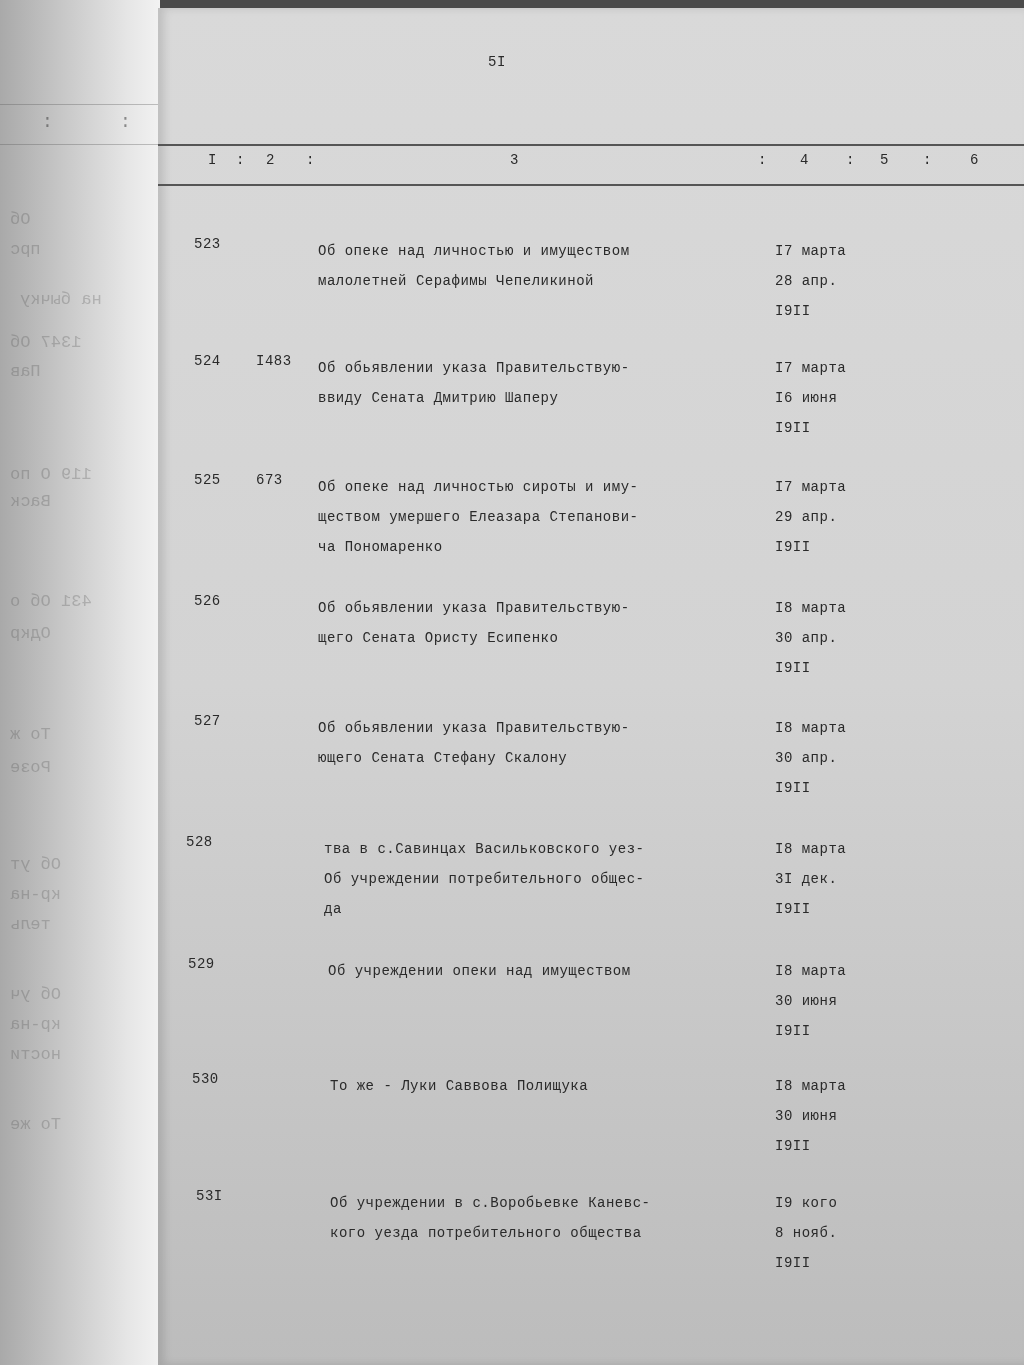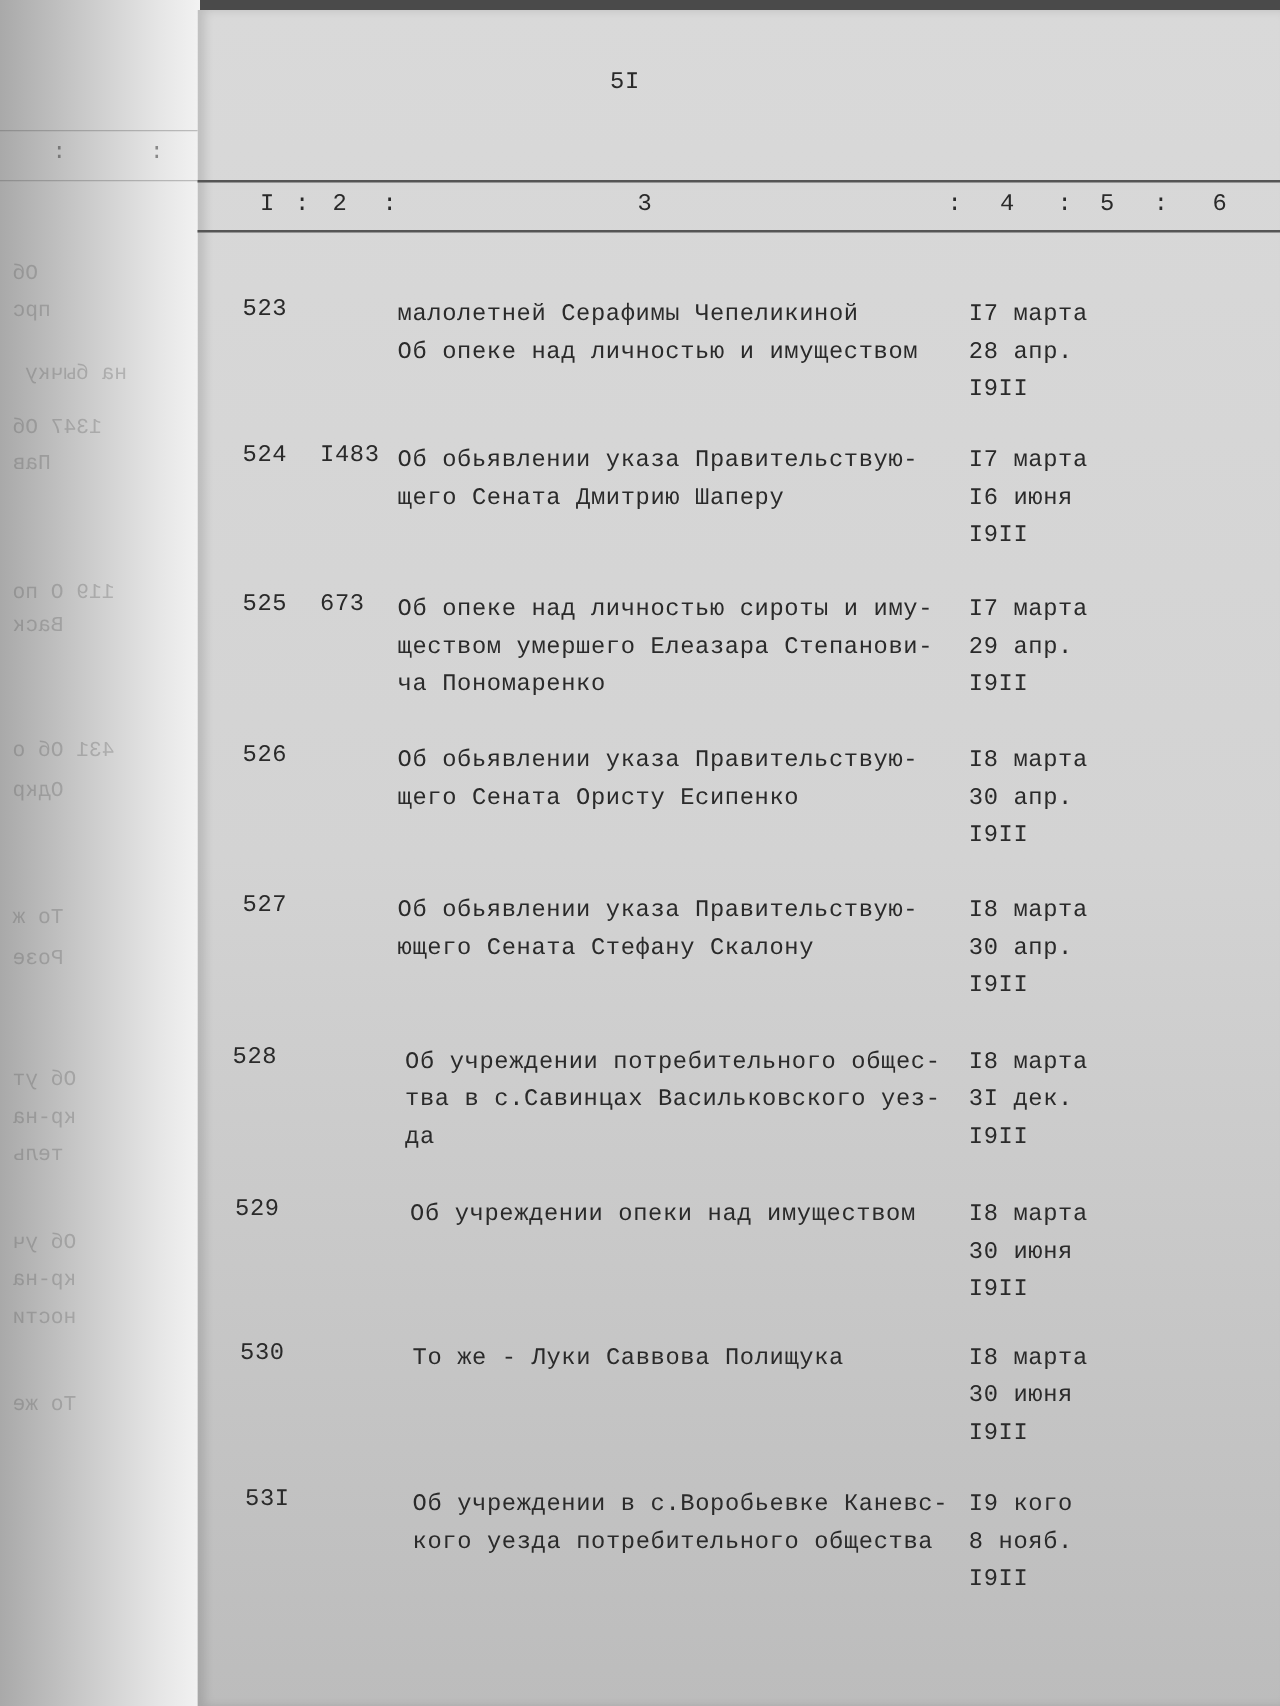--- a/index.html
+++ b/index.html
@@ -58,21 +58,21 @@
       left: 158px;
       top: 8px;
       width: 866px;
       height: 1357px;
       background: linear-gradient(to bottom, #d9d9d9 0%, #d3d3d3 50%, #bcbcbc 100%);
       box-shadow: inset 6px 0 8px rgba(0,0,0,0.12);
     }
     .typed {
       font-family: "Liberation Mono", monospace;
       color: #2a2a2a;
-      font-size: 19px;
+      font-size: 14px;
       letter-spacing: 0.5px;
     }
     .page-number {
       position: absolute;
       left: 330px;
       top: 46px;
     }
     .header-rule {
       position: absolute;
       left: 0;
@@ -170,36 +170,36 @@
       <span style="left:722px">5</span>
       <span style="left:765px">:</span>
       <span style="left:812px">6</span>
     </div>
     <div class="header-rule" style="top:176px"></div>
 
     <div class="entry typed" style="top:228px">
       <span class="num">523</span>
       <span class="ref"></span>
       <div class="desc">
+        <div>Об опеке над личностью и имуществом</div>
         <div>малолетней Серафимы Чепеликиной</div>
-        <div>Об опеке над личностью и имуществом</div>
       </div>
       <div class="dates">
         <div>I7 марта</div>
         <div>28 апр.</div>
         <div>I9II</div>
       </div>
     </div>
 
     <div class="entry typed" style="top:345px">
       <span class="num">524</span>
       <span class="ref">I483</span>
       <div class="desc">
         <div>Об обьявлении указа Правительствую-</div>
-        <div>щего Сената Дмитрию Шаперу</div>
+        <div>ввиду Сената Дмитрию Шаперу</div>
       </div>
       <div class="dates">
         <div>I7 марта</div>
         <div>I6 июня</div>
         <div>I9II</div>
       </div>
     </div>
 
     <div class="entry typed" style="top:464px">
       <span class="num">525</span>
@@ -241,22 +241,22 @@
         <div>I8 марта</div>
         <div>30 апр.</div>
         <div>I9II</div>
       </div>
     </div>
 
     <div class="entry typed" style="top:826px">
       <span class="num" style="left:28px">528</span>
       <span class="ref"></span>
       <div class="desc" style="left:166px">
+        <div>тва в с.Савинцах Васильковского уез-</div>
         <div>Об учреждении потребительного общес-</div>
-        <div>тва в с.Савинцах Васильковского уез-</div>
         <div>да</div>
       </div>
       <div class="dates">
         <div>I8 марта</div>
         <div>3I дек.</div>
         <div>I9II</div>
       </div>
     </div>
 
     <div class="entry typed" style="top:948px">

